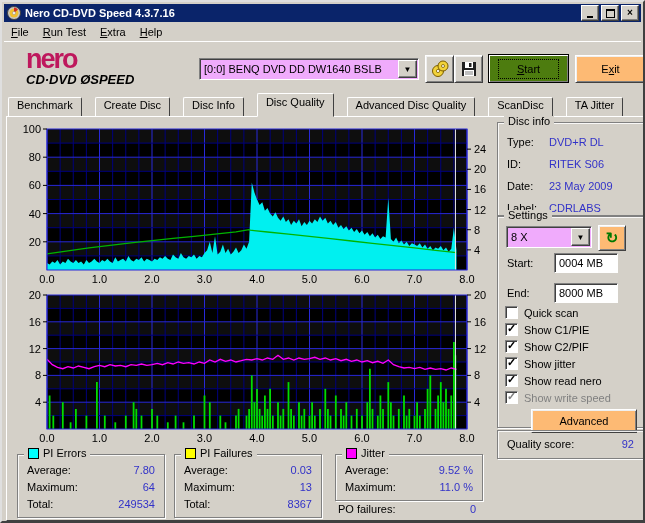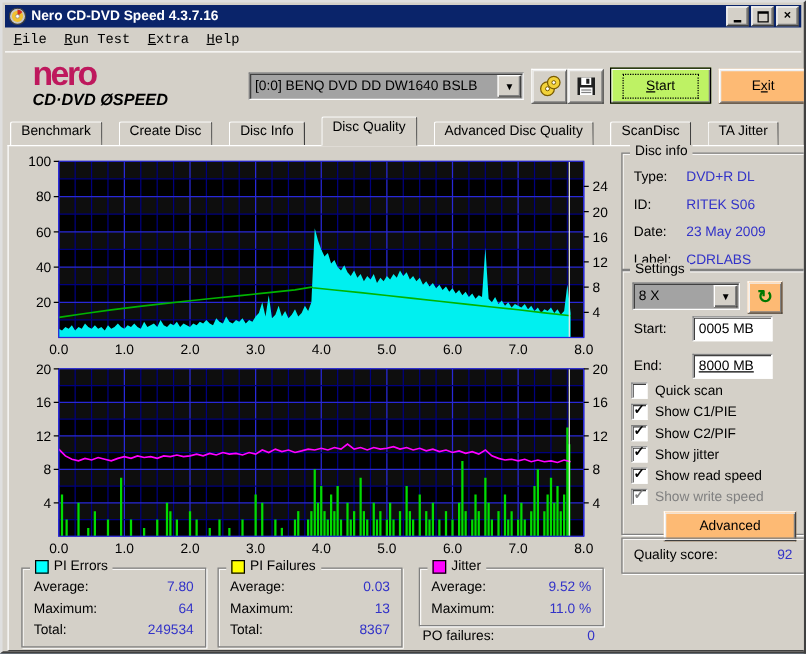--- a/index.html
+++ b/index.html
@@ -10,40 +10,40 @@
   .titlebar{position:absolute;left:2px;top:2px;right:2px;height:18px;background:#0A246A;
             display:flex;align-items:center;padding-left:3px;}
   .titlebar .ttl{color:#fff;font-weight:bold;font-size:11px;margin-left:4px;flex:1;white-space:nowrap;}
   .winbtn{width:16px;height:14px;margin-right:2px;background:#D4D0C8;border:1px solid;
           border-color:#fff #404040 #404040 #fff;box-shadow:inset -1px -1px 0 #808080;
           display:flex;align-items:center;justify-content:center;font-size:10px;font-weight:bold;line-height:10px;}
   .glyph-min{width:6px;height:2px;background:#000;margin-top:7px;}
   .glyph-max{width:7px;height:6px;border:1px solid #000;border-top:2px solid #000;}
   
   .menubar{position:absolute;left:2px;top:20px;right:2px;height:19px;display:flex;align-items:center;}
-  .menu-item{padding:2px 7px;font-family:Liberation Mono, monospace;}
+  .menu-item{padding:2px 7px;}
   .u{text-decoration:underline;}
   
   .toolbar{position:absolute;left:2px;top:39px;right:2px;height:53px;border-top:1px solid #fff;}
   .logo{position:absolute;left:22px;top:4px;line-height:1;}
   .logo-nero{font-weight:bold;font-size:27px;letter-spacing:-2px;color:#be185d;}
   .logo-sub{font-weight:bold;font-style:italic;font-size:13px;letter-spacing:0px;color:#000;margin-top:0px;white-space:nowrap;}
-  .combo{position:absolute;left:195px;top:16px;width:220px;height:22px;background:#a3a3a3;
+  .combo{position:absolute;left:195px;top:16px;width:220px;height:22px;background:#f0abfc;
          border:1px solid;border-color:#808080 #fff #fff #808080;box-shadow:inset 1px 1px 0 #404040;box-sizing:border-box;}
   .combo .txt{position:absolute;left:4px;top:4px;white-space:nowrap;}
   .combo .drop{position:absolute;right:1px;top:1px;bottom:1px;width:17px;background:#D4D0C8;
          border:1px solid;border-color:#fff #404040 #404040 #fff;box-shadow:inset -1px -1px 0 #808080;
          display:flex;align-items:center;justify-content:center;font-size:8px;}
   .toolbtn{position:absolute;top:13px;width:27px;height:26px;background:#D4D0C8;border:1px solid;
          border-color:#fff #404040 #404040 #fff;box-shadow:inset 1px 1px 0 #efefef,inset -1px -1px 0 #808080;
          display:flex;align-items:center;justify-content:center;}
   .btn{background:#fdba74;border:1px solid;border-color:#fff #404040 #404040 #fff;
        box-shadow:inset 1px 1px 0 #efefef,inset -1px -1px 0 #808080;
        display:flex;align-items:center;justify-content:center;font-size:11px;}
-  .btn-start{position:absolute;left:484px;top:12px;width:79px;height:27px;border:1px solid #000;background:#bef264;
+  .btn-start{position:absolute;left:484px;top:12px;width:79px;height:27px;border:1px solid #000;background:#4d7c0f;
        box-shadow:inset 1px 1px 0 #fff,inset -1px -1px 0 #808080;display:flex;align-items:center;justify-content:center;}
   .btn-start .inner{outline:1px dotted #000;padding:3px 18px;}
   .btn-exit{position:absolute;left:571px;top:13px;width:69px;height:26px;}
   
   .tabstrip{position:absolute;left:6px;top:94px;right:2px;height:21px;display:flex;align-items:flex-end;}
   .tab{height:17px;padding:1px 8px 0 8px;background:#D4D0C8;border:1px solid;border-color:#fff #404040 #b0aca4 #fff;
        border-radius:2px 2px 0 0;margin-right:13px;white-space:nowrap;}
   .tab.active{height:20px;padding-top:2px;border-bottom-color:#D4D0C8;position:relative;z-index:6;}
   .content{position:absolute;left:4px;top:114px;width:637px;height:403px;
        border:1px solid;border-color:#fff #404040 #404040 #fff;background:#D4D0C8;}
@@ -426,23 +426,23 @@
     <div class="combo" style="left:8px;top:9px;width:86px;height:22px;">
       <span class="txt">8 X</span>
       <span class="drop">
           <span>▼</span>
         </span>
     </div>
     <div class="btn" style="position:absolute;left:100px;top:8px;width:26px;height:24px;">
       <span class="refresh">↻</span>
     </div>
     <span style="position:absolute;left:9px;top:40px;">Start:</span>
-    <div class="field" style="left:56px;top:36px;width:64px;height:20px;">0005 MB</div>
+    <div class="field" style="left:56px;top:36px;width:64px;height:20px;">0004 MB</div>
     <span style="position:absolute;left:9px;top:70px;">End:</span>
-    <div class="field" style="left:56px;top:66px;width:64px;height:20px;text-decoration:underline;">8000 MB</div>
+    <div class="field" style="left:56px;top:66px;width:64px;height:20px;">8000 MB</div>
 
     <div class="cb-row" style="left:7px;top:89px;">
       <span class="cb">
           <span class="mark">✓</span>
         </span>
       <span class="cb-label">Quick scan</span>
     </div>
     <div class="cb-row checked" style="left:7px;top:106px;">
       <span class="cb">
           <span class="mark">✓</span>
@@ -458,21 +458,21 @@
     <div class="cb-row checked" style="left:7px;top:140px;">
       <span class="cb">
           <span class="mark">✓</span>
         </span>
       <span class="cb-label">Show jitter</span>
     </div>
     <div class="cb-row checked" style="left:7px;top:157px;">
       <span class="cb">
           <span class="mark">✓</span>
         </span>
-      <span class="cb-label">Show read speed</span>
+      <span class="cb-label">Show read nero</span>
     </div>
     <div class="cb-row checked disabled" style="left:7px;top:174px;">
       <span class="cb">
           <span class="mark">✓</span>
         </span>
       <span class="cb-label">Show write speed</span>
     </div>
     <div class="btn" style="position:absolute;left:33px;top:192px;width:104px;height:22px;">Advanced</div>
   </div>
 

